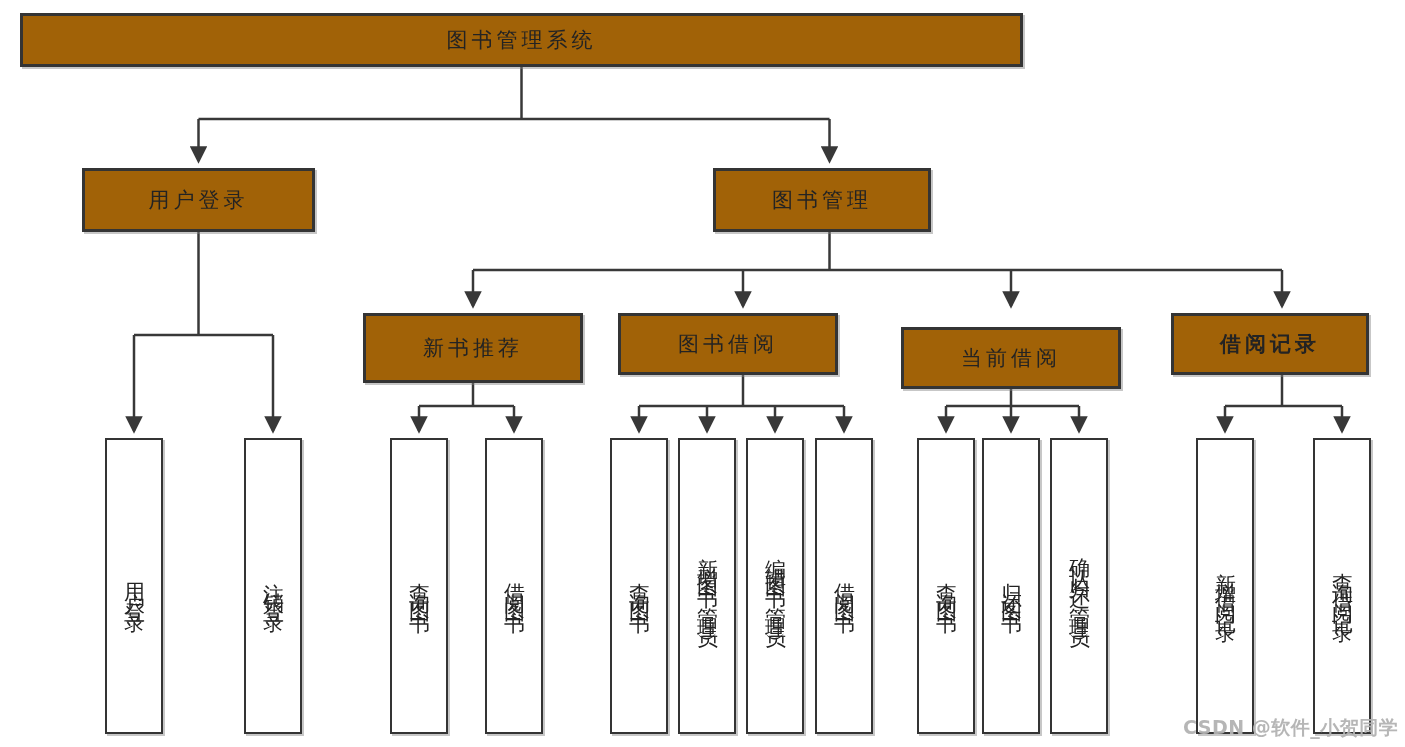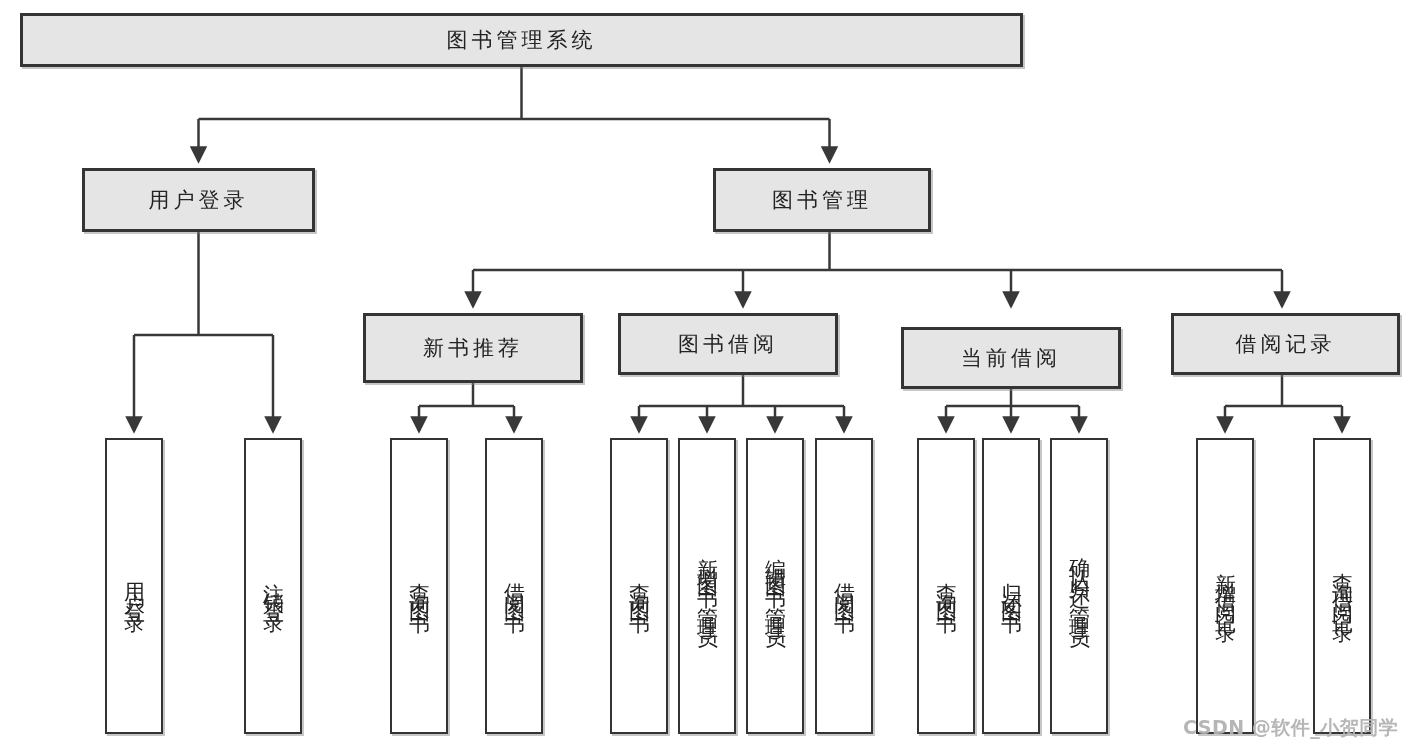--- a/index.html
+++ b/index.html
@@ -14,21 +14,21 @@
   #connectors {
     position: absolute;
     left: 0; top: 0;
     width: 1405px; height: 747px;
     pointer-events: none;
   }
   .hbox {
     position: absolute;
     box-sizing: border-box;
     border: 3px solid #343434;
-    background: #e5e5e5;
+    background: #a16207;
     display: flex;
     align-items: center;
     justify-content: center;
     box-shadow: 2px 2px 0 rgba(130,130,130,0.45);
     z-index: 2;
   }
   .hbox .lbl {
     font-size: 21px;
     letter-spacing: 4px;
     color: #232323;
@@ -133,21 +133,21 @@
 
   <div class="hbox" style="left:363px; top:313px; width:220px; height:70px;">
     <span class="lbl">新书推荐</span>
   </div>
   <div class="hbox" style="left:618px; top:313px; width:220px; height:62px;">
     <span class="lbl">图书借阅</span>
   </div>
   <div class="hbox" style="left:901px; top:313px; width:220px; height:62px;margin-top:14px;">
     <span class="lbl">当前借阅</span>
   </div>
-  <div class="hbox" style="left:1171px; top:313px; width:229px; height:62px;">
+  <div class="hbox" style="left:1171px; top:313px; width:198px; height:62px;font-weight:bold;">
     <span class="lbl">借阅记录</span>
   </div>
 
   <div class="vbox" style="left:105px;">
     <span class="lbl">用户登录</span>
   </div>
   <div class="vbox" style="left:244px;">
     <span class="lbl">注销登录</span>
   </div>
 

